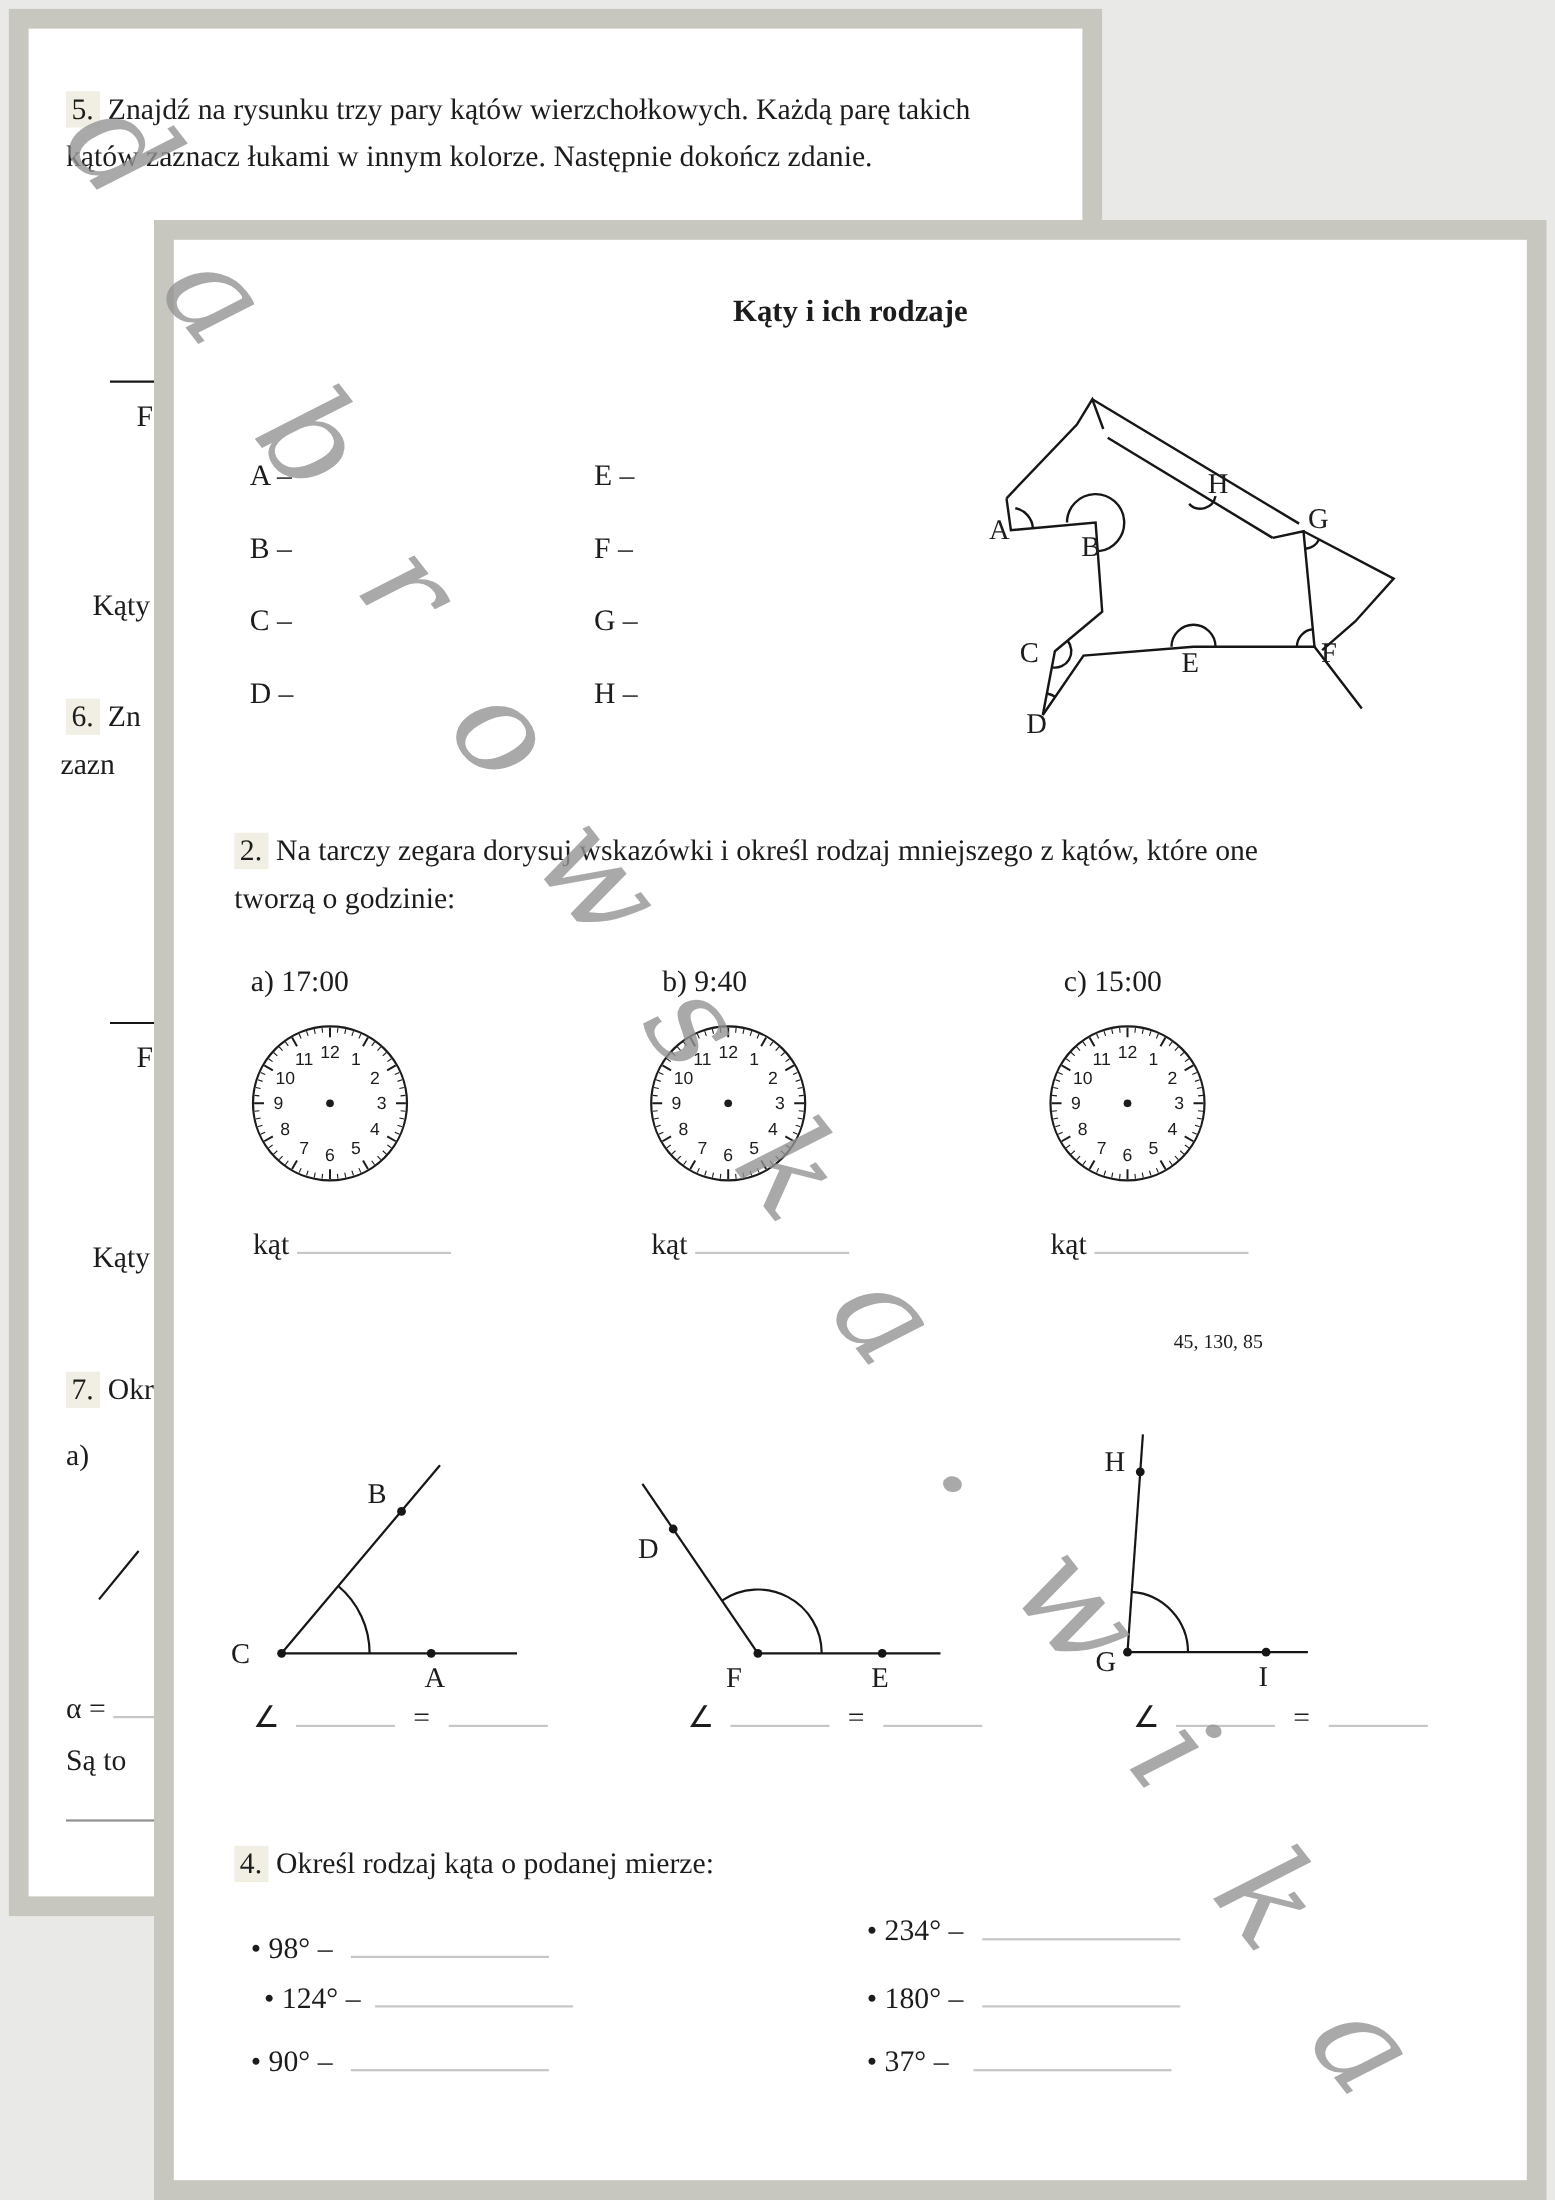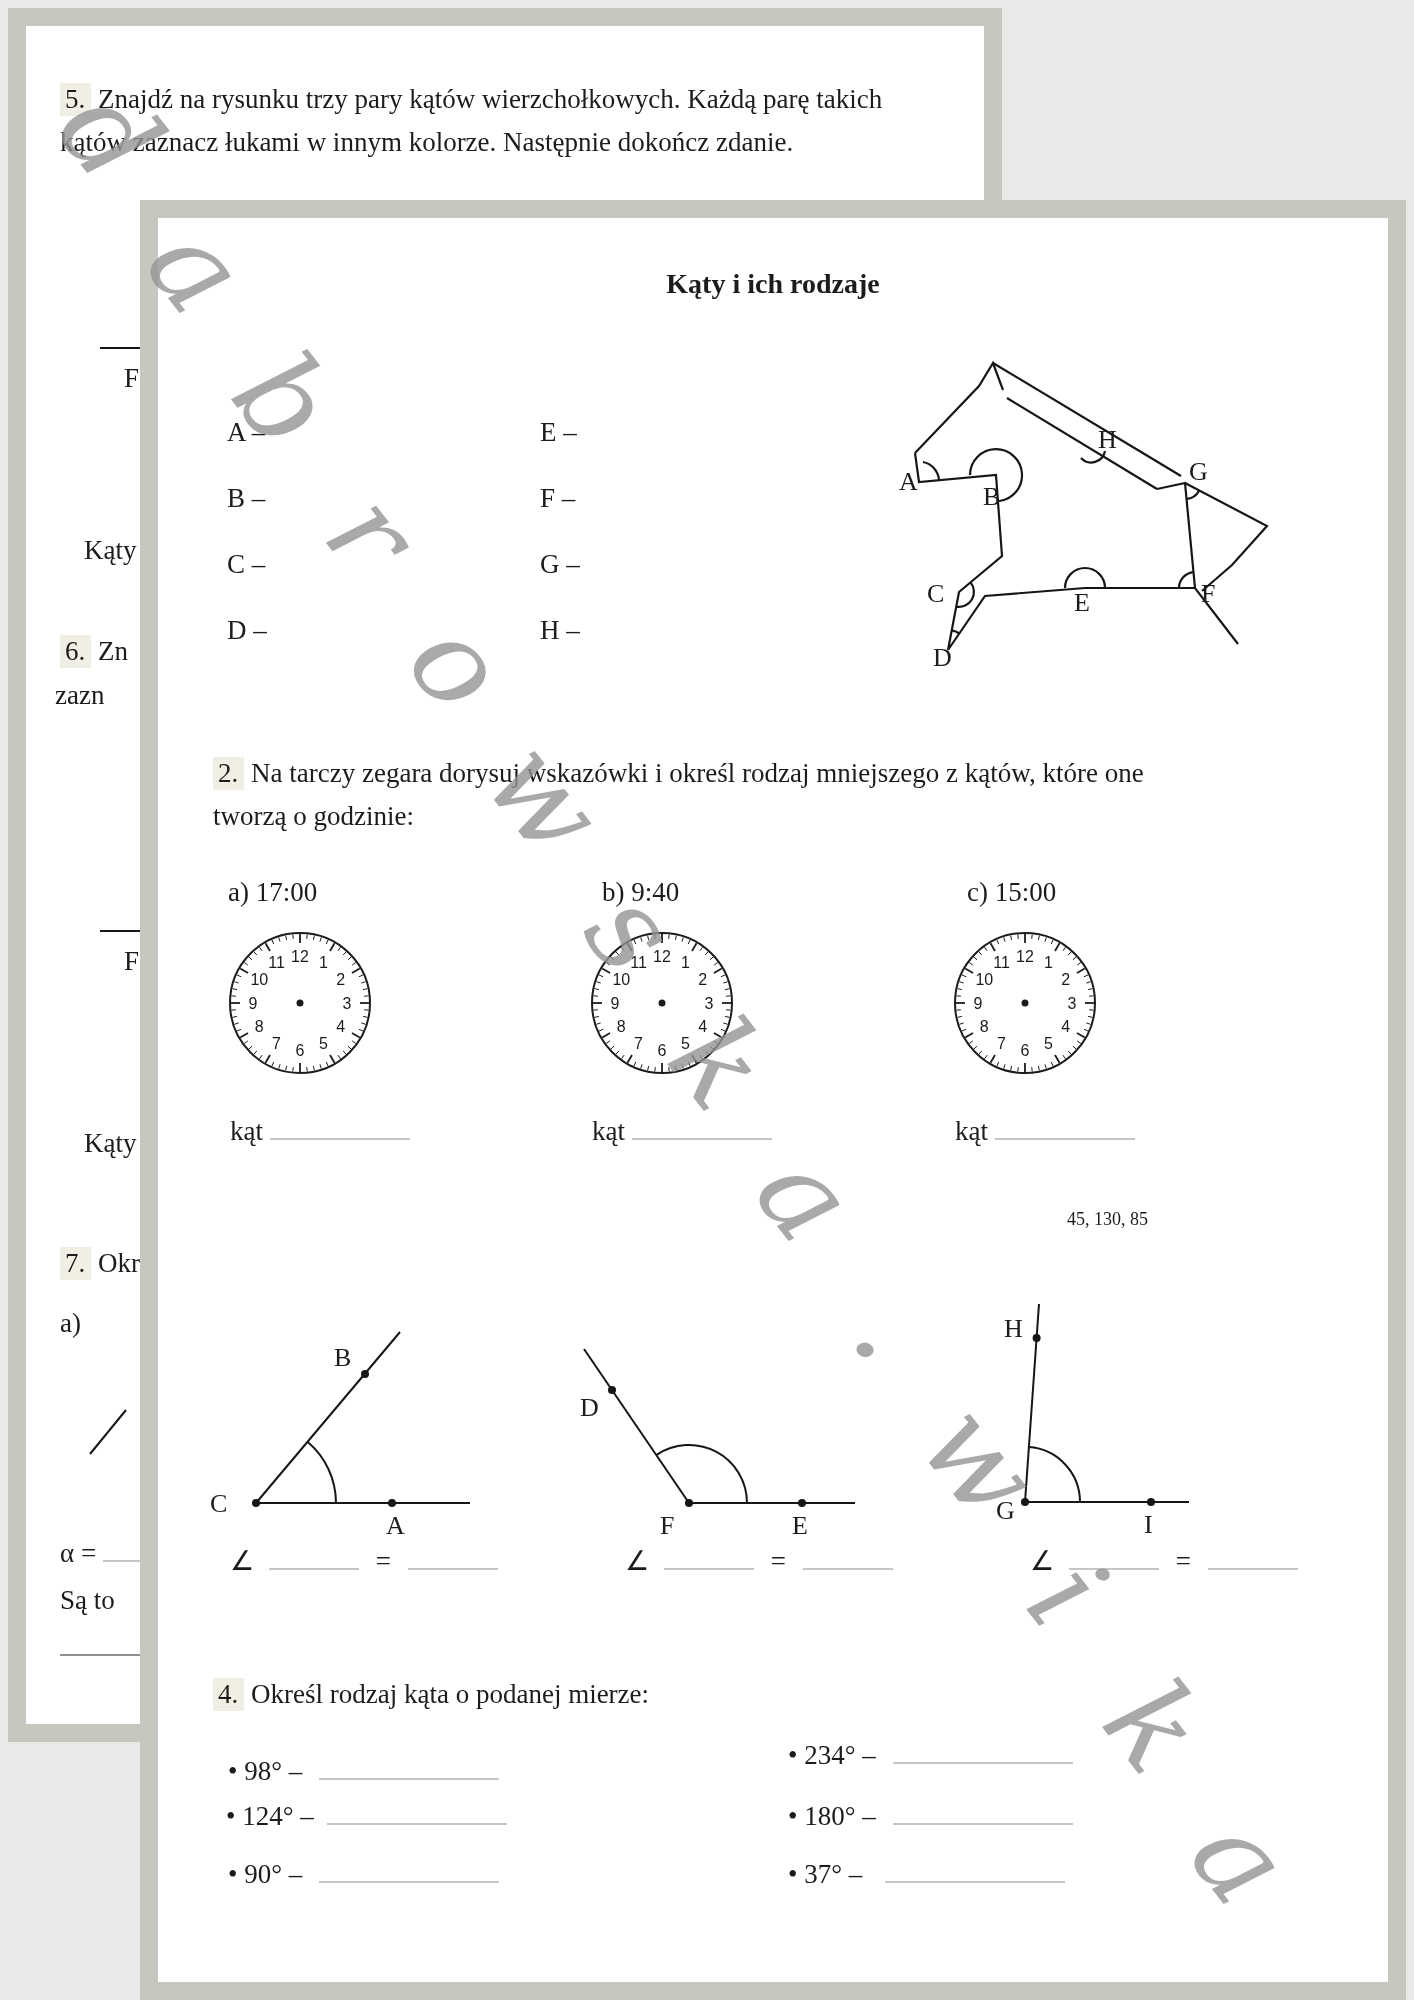--- a/index.html
+++ b/index.html
@@ -426,21 +426,21 @@
     </div>
 
     <div class="abs txt" style="left:55px;top:1455px;">
       <span class="hl">4.</span><span> Określ rodzaj kąta o podanej mierze:</span>
     </div>
 
     <div class="abs txt" style="left:70px;top:1532px;">
       <span>• 98° –</span>
       <span class="blank" style="width:180px;margin-left:10px;"></span>
     </div>
-    <div class="abs txt" style="left:68px;top:1577px;font-family:Liberation Serif, serif;">
+    <div class="abs txt" style="left:82px;top:1577px;font-family:Liberation Serif, serif;">
       <span>• 124° –</span>
       <span class="blank" style="width:180px;margin-left:6px;"></span>
     </div>
     <div class="abs txt" style="left:70px;top:1635px;">
       <span>• 90° –</span>
       <span class="blank" style="width:180px;margin-left:10px;"></span>
     </div>
     <div class="abs txt" style="left:630px;top:1516px;">
       <span>• 234° –</span>
       <span class="blank" style="width:180px;margin-left:10px;"></span>

